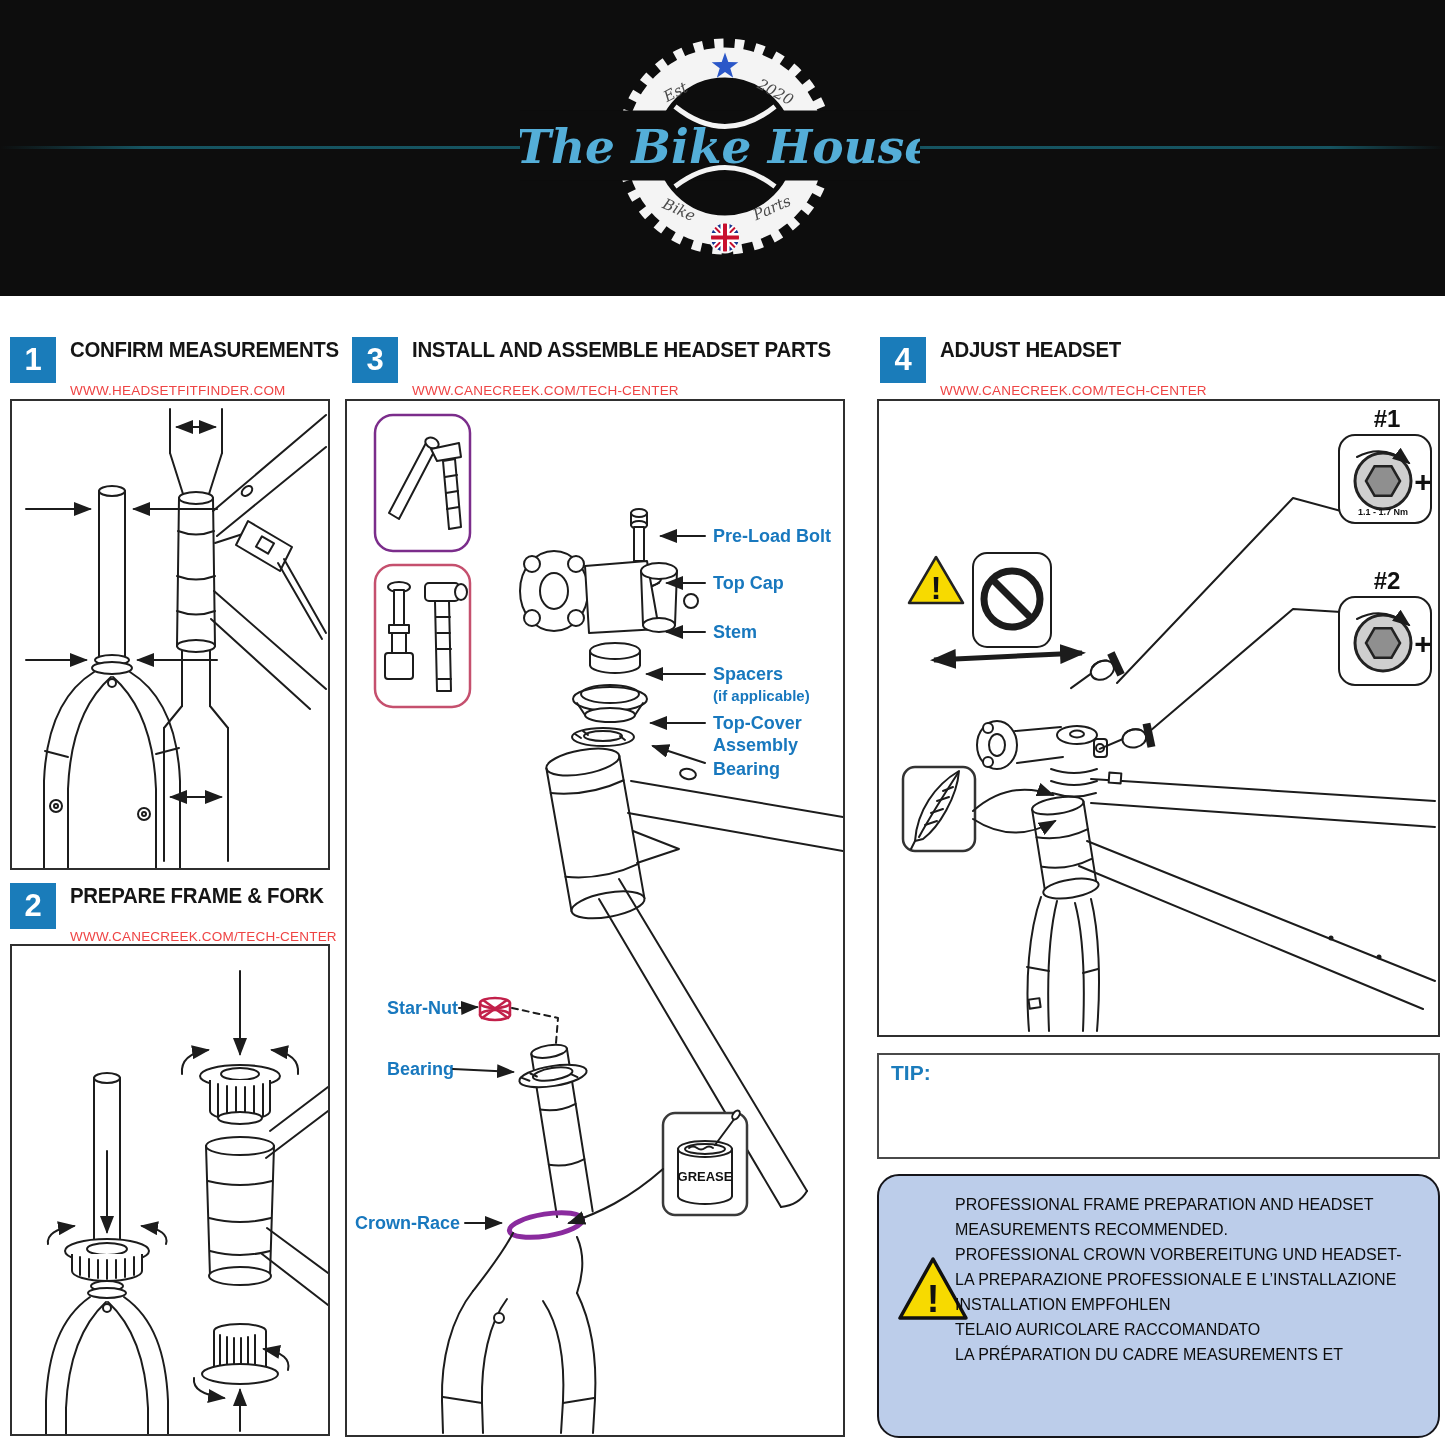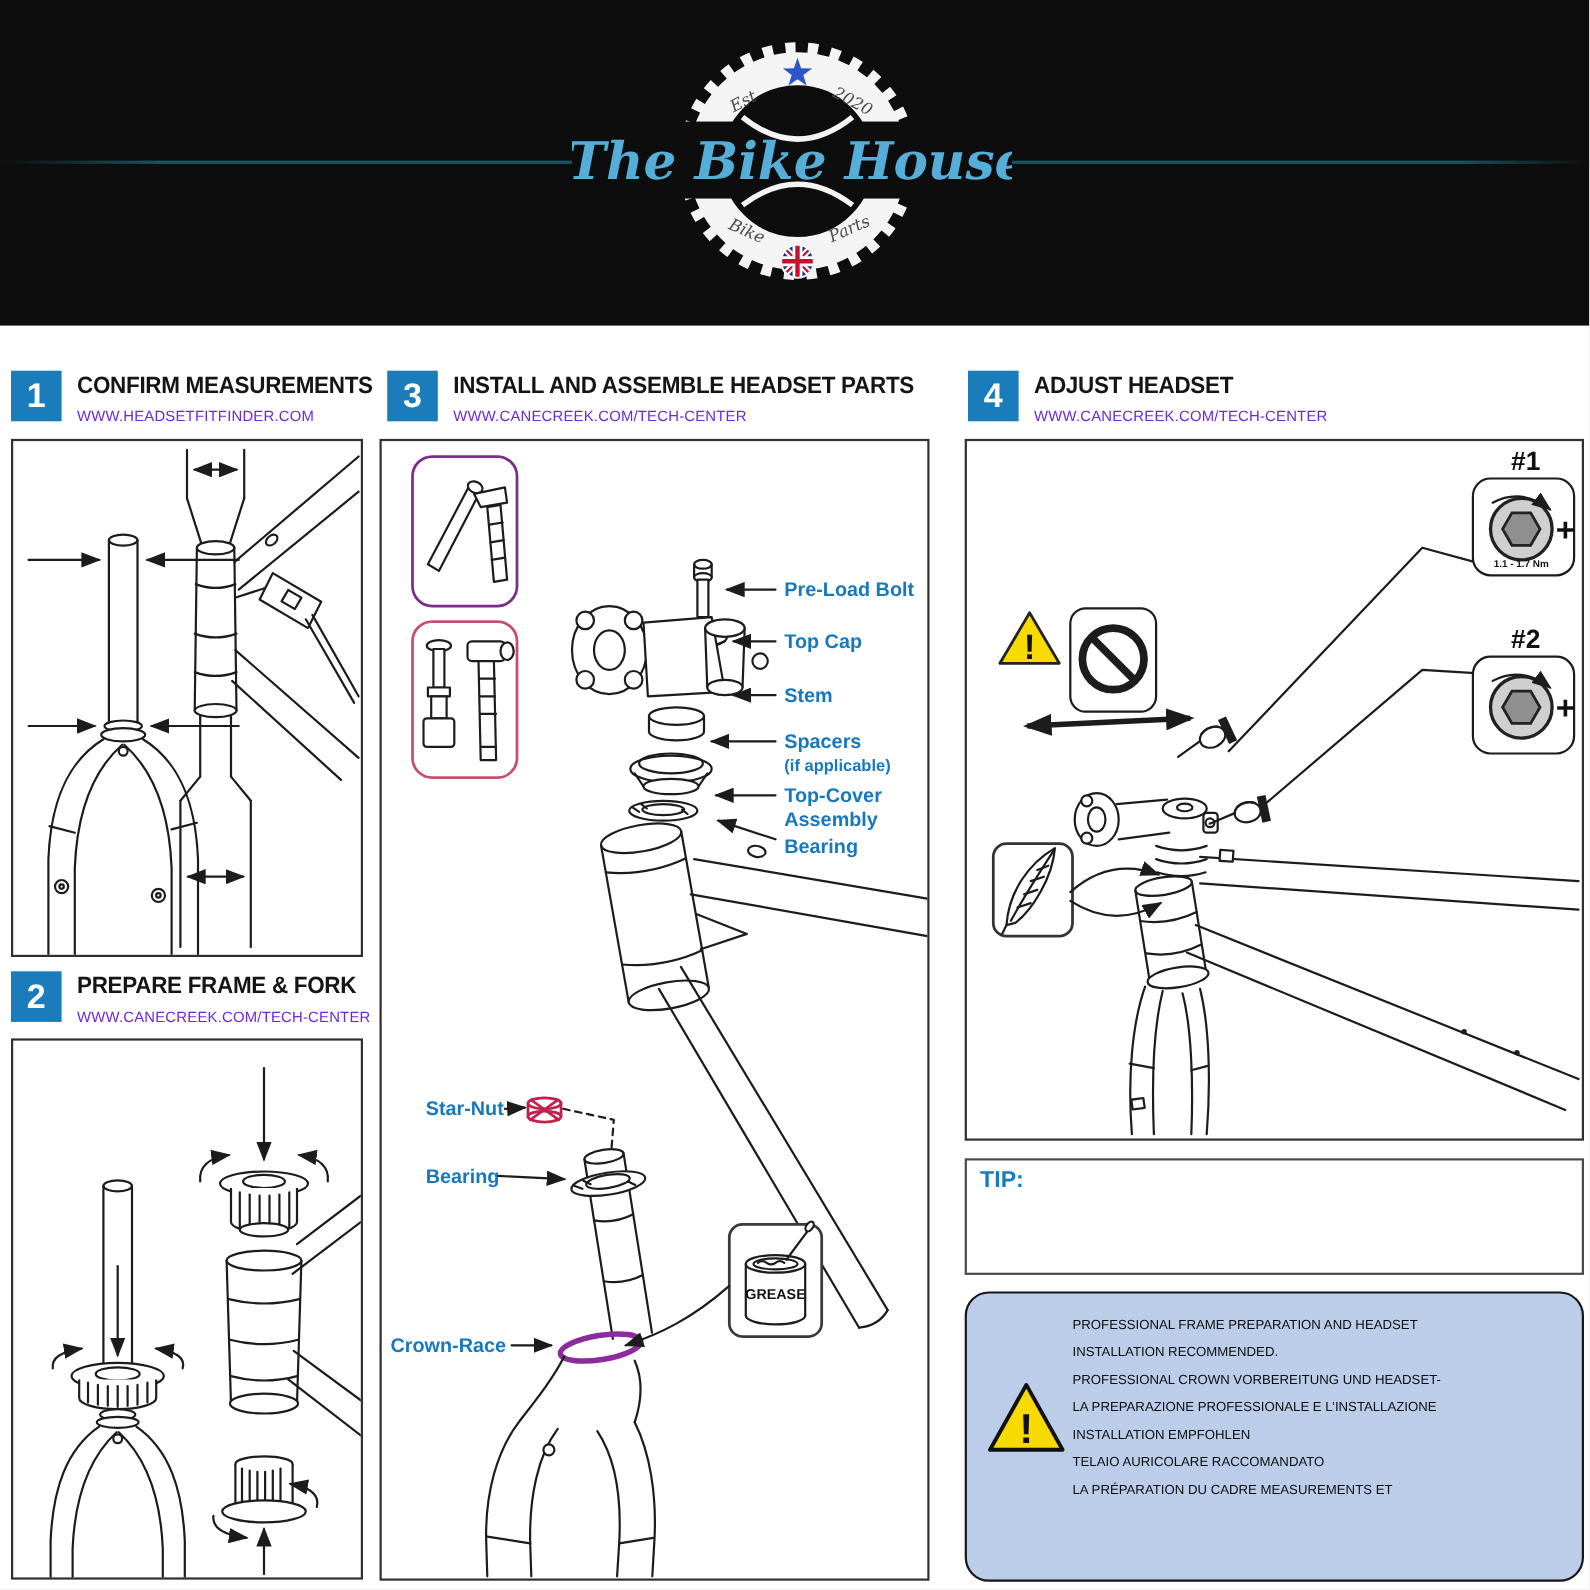--- a/index.html
+++ b/index.html
@@ -11,21 +11,21 @@
     background:linear-gradient(90deg,rgba(23,96,111,0) 0%,rgba(23,96,111,.85) 10%,rgba(23,96,111,.85) 36%,rgba(23,96,111,0) 43%,rgba(23,96,111,0) 57%,rgba(23,96,111,.85) 64%,rgba(23,96,111,.85) 92%,rgba(23,96,111,0) 100%)}
   .logo{position:absolute;left:520px;top:2px;width:400px;height:290px}
   .brandtxt{font-family:"DejaVu Serif",serif;font-style:italic;font-weight:bold;font-size:47px;fill:#54aed8}
   .scripttxt{font-family:"DejaVu Serif",serif;font-style:italic;font-size:15px;fill:#4a4a4a}
   
   .step-hd{position:absolute;display:flex;gap:14px;align-items:flex-start}
   .badge{width:46px;height:46px;background:#1a7cba;color:#fff;font-size:31px;font-weight:700;
          text-align:center;line-height:46px;flex:0 0 auto}
   .step-title{font-size:21.5px;font-weight:700;color:#151515;transform:scaleX(.95);
               transform-origin:0 0;white-space:nowrap;letter-spacing:-.3px;margin-top:1px}
-  .step-url{font-size:13.5px;color:#6d28d9;margin-top:8px;letter-spacing:.2px}
+  .step-url{font-size:13.5px;color:#ef4444;margin-top:20px;letter-spacing:.2px}
   
   .panel{position:absolute;border:2px solid #2f2f2f;box-sizing:border-box;background:#fff}
   .panel svg{display:block}
   .k{fill:none;stroke:#1c1c1c;stroke-width:2;stroke-linecap:round;stroke-linejoin:round}
   .kw{fill:#fff;stroke:#1c1c1c;stroke-width:2;stroke-linejoin:round}
   .slbl{fill:#1878be;font-weight:700;font-size:18px;font-family:"Liberation Sans",sans-serif}
   .slbl.small{font-size:15px}
   .greasetxt{fill:#111;font-weight:700;font-size:13px;font-family:"Liberation Sans",sans-serif}
   .numlbl{fill:#111;font-weight:700;font-size:24px;font-family:"Liberation Sans",sans-serif}
   .plus{fill:#111;font-weight:700;font-size:30px;font-family:"Liberation Sans",sans-serif}
@@ -33,21 +33,21 @@
   .bang{fill:#111;font-weight:700;font-size:32px;font-family:"Liberation Sans",sans-serif}
   
   .tipbox{position:absolute;left:877px;top:1053px;width:563px;height:106px;border:2px solid #4a4a4a;
           box-sizing:border-box;padding:6px 12px;background:#fff}
   .tip-title{color:#1b7cbc;font-weight:700;font-size:21px}
   .tip-text{color:#1b7cbc;font-size:14.6px;line-height:1.5;margin-top:2px;font-weight:400}
   
   .warnbox{position:absolute;left:877px;top:1174px;width:563px;height:264px;background:#bccdea;
            border:2.5px solid #15151a;border-radius:22px;box-sizing:border-box}
   .warn-tri{position:absolute;left:18px;top:80px;width:72px;height:68px}
-  .warn-lines{position:absolute;left:96px;top:16px;width:466px;font-size:12px;line-height:25px;color:#0c0c0c}
+  .warn-lines{position:absolute;left:76px;top:16px;width:466px;font-size:16px;line-height:25px;color:#0c0c0c}
 </style>
 </head>
 <body>
 
 <div class="page">
 
   <div class="hdr">
     <div class="hdr-line"></div>
     <svg class="logo" viewBox="0 0 400 285">
       <g>
@@ -516,21 +516,21 @@
     <div class="tip-title">TIP:</div>
   </div>
 
   <div class="warnbox">
     <svg class="warn-tri" viewBox="0 0 72 68">
       <polygon points="36,3 3,62 69,62" fill="#f7da00" stroke="#111" stroke-width="3.5" stroke-linejoin="round"></polygon>
       <text x="36" y="56" text-anchor="middle" style="font:bold 38px 'Liberation Sans',sans-serif" fill="#111">!</text>
     </svg>
     <div class="warn-lines">
       <div>PROFESSIONAL FRAME PREPARATION AND HEADSET</div>
-      <div>INSTALLATION RECOMMENDED.</div>
+      <div>MEASUREMENTS RECOMMENDED.</div>
       <div>PROFESSIONAL CROWN VORBEREITUNG UND HEADSET-</div>
       <div>LA PREPARAZIONE PROFESSIONALE E L’INSTALLAZIONE</div>
       <div>INSTALLATION EMPFOHLEN</div>
       <div>TELAIO AURICOLARE RACCOMANDATO</div>
       <div>LA PRÉPARATION DU CADRE MEASUREMENTS ET</div>
     </div>
   </div>
 
 </div>
 

